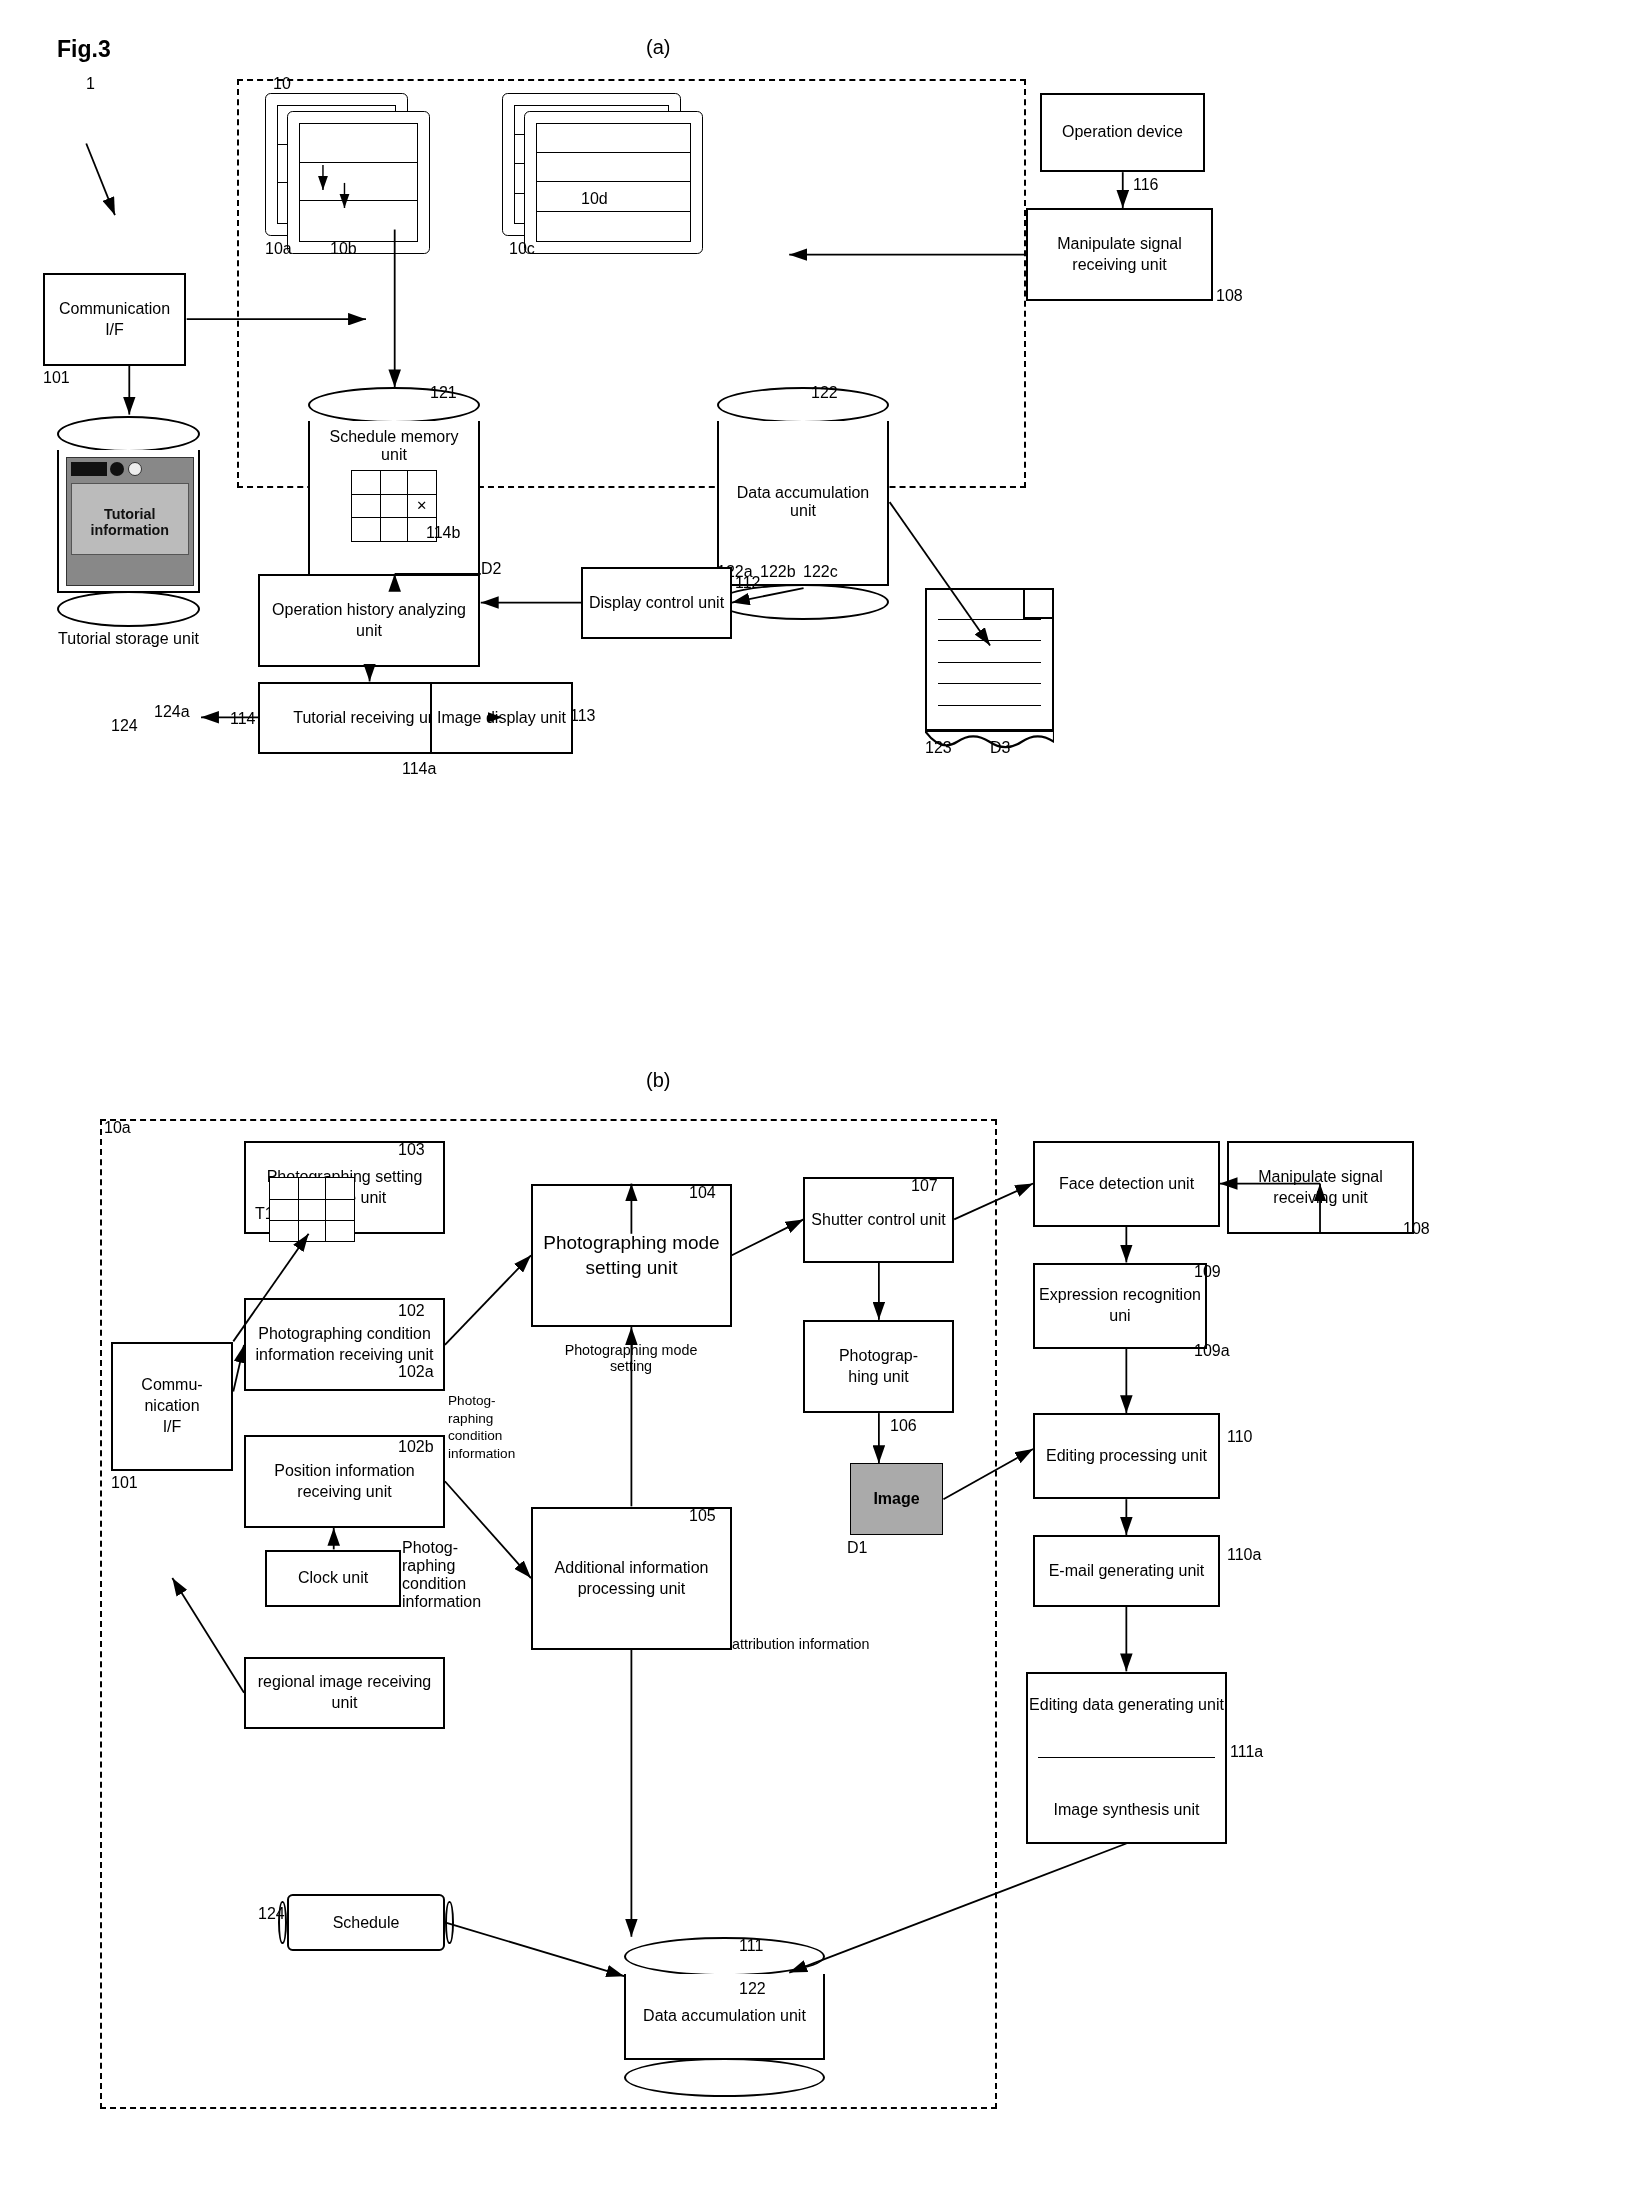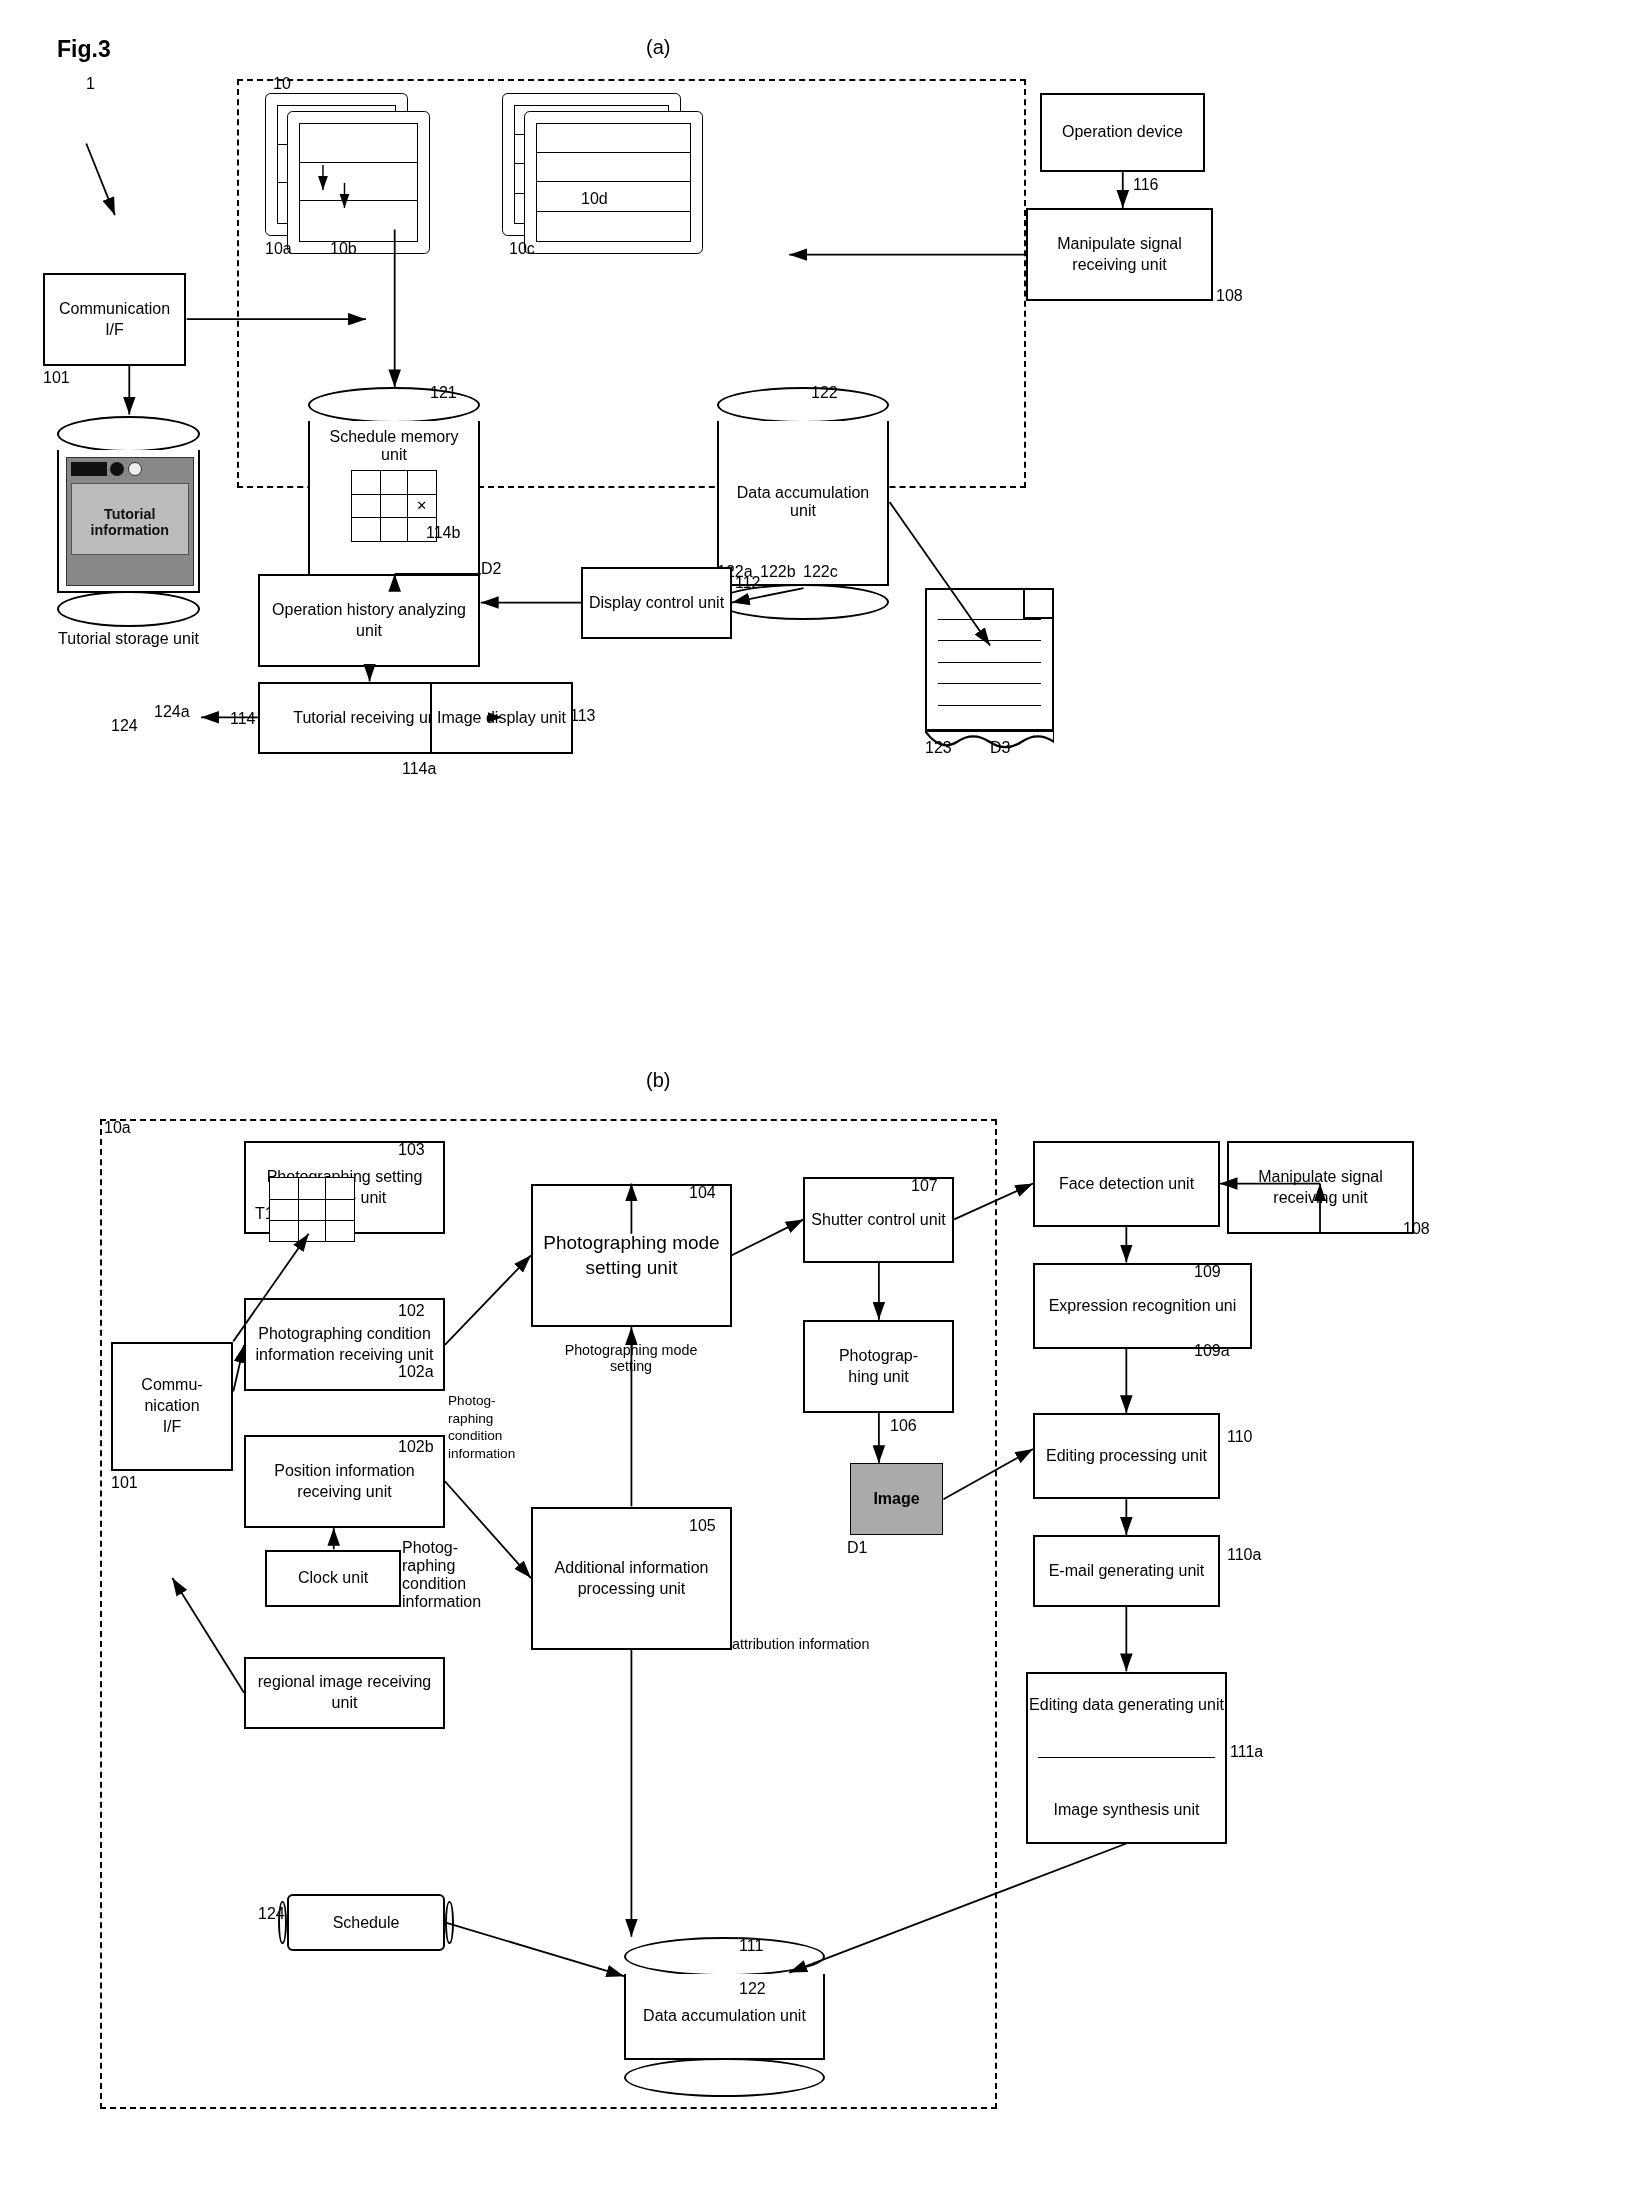--- a/index.html
+++ b/index.html
@@ -273,21 +273,21 @@
   <div class="box" style="left:531px;top:1184px;width:201px;height:143px;">
     <span style="font-size:19px;text-align:center;">Photographing mode setting unit</span>
   </div>
   <div class="label-num" style="left:689px;top:1184px;">104</div>
 
   <div style="position:absolute;left:545px;top:1342px;font-size:14.3px;text-align:center;width:172px;">Photographing mode setting</div>
 
   <div class="box" style="left:531px;top:1507px;width:201px;height:143px;">
     <span style="font-size:16px;text-align:center;">Additional information processing unit</span>
   </div>
-  <div class="label-num" style="left:689px;top:1507px;margin-top:10px;">105</div>
+  <div class="label-num" style="left:689px;top:1507px;">105</div>
   <div style="position:absolute;left:732px;top:1636px;font-size:14.3px;">attribution information</div>
 
   <div class="box" style="left:803px;top:1177px;width:151px;height:86px;">
     <span style="font-size:16px;text-align:center;">Shutter control unit</span>
   </div>
   <div class="label-num" style="left:911px;top:1177px;">107</div>
 
   <div class="box" style="left:803px;top:1320px;width:151px;height:93px;">
     <span style="font-size:16px;text-align:center;white-space:pre-line;">Photograp-
 hing unit</span>
@@ -296,21 +296,21 @@
 
   <div class="image-placeholder" style="left:850px;top:1463px;width:93px;height:72px;">
     <span style="font-size:16px;font-weight:bold;">Image</span>
   </div>
   <div class="label-num" style="left:847px;top:1539px;">D1</div>
 
   <div class="box" style="left:1033px;top:1141px;width:187px;height:86px;">
     <span style="font-size:16px;text-align:center;">Face detection unit</span>
   </div>
 
-  <div class="box" style="left:1033px;top:1263px;width:219px;height:86px;">
+  <div class="box" style="left:1033px;top:1263px;width:174px;height:86px;">
     <span style="font-size:16px;text-align:center;">Expression recognition uni</span>
   </div>
   <div class="label-num" style="left:1194px;top:1263px;">109</div>
   <div class="label-num" style="left:1194px;top:1342px;">109a</div>
 
   <div class="box" style="left:1227px;top:1141px;width:187px;height:93px;">
     <span style="font-size:16px;text-align:center;">Manipulate signal receiving unit</span>
   </div>
   <div class="label-num" style="left:1403px;top:1220px;">108</div>
 

